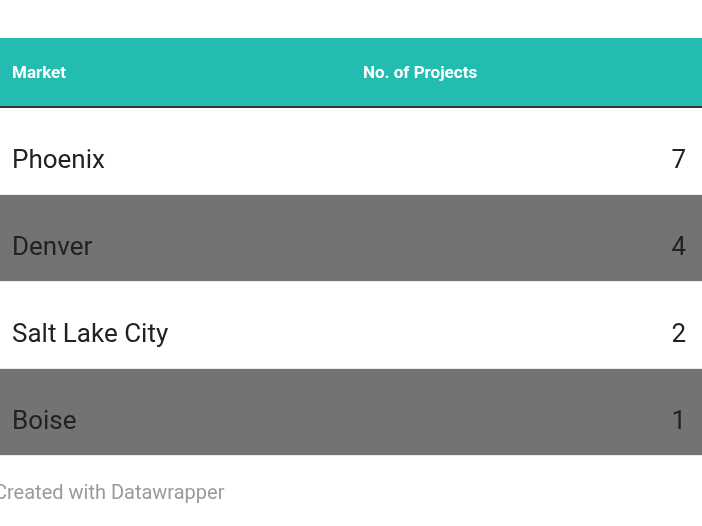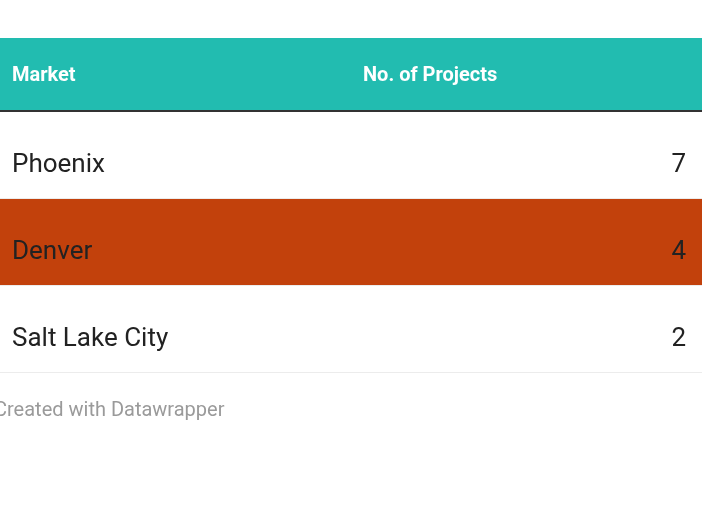--- a/index.html
+++ b/index.html
@@ -19,38 +19,38 @@
     width: 100%;
     border-collapse: collapse;
     table-layout: fixed;
   }
   thead tr {
     background: #22bcb0;
   }
   thead th {
     color: #ffffff;
     font-weight: 700;
-    font-size: 20px;
+    font-size: 17px;
     padding: 24px 16px 24px 12px;
     text-align: left;
     border-bottom: 2px solid #333;
   }
   thead th.num {
   }
   tbody td {
     font-size: 26px;
     padding: 36px 16px 20px 12px;
     color: #222;
     border-bottom: 1px solid #ececec;
   }
   tbody td.num {
     text-align: right;
   }
   tbody tr.even {
-    background: #c2410c;
+    background: #737373;
   }
   tbody tr.odd {
     background: #ffffff;
   }
   .credit {
     font-size: 20px;
     color: #9a9a9a;
     padding: 24px 0 0 0;
     margin-left: -6px;
   }
@@ -72,16 +72,20 @@
         <td class="num">7</td>
       </tr>
       <tr class="even">
         <td>Denver</td>
         <td class="num">4</td>
       </tr>
       <tr class="odd">
         <td>Salt Lake City</td>
         <td class="num">2</td>
       </tr>
+      <tr class="even">
+        <td>Boise</td>
+        <td class="num">1</td>
+      </tr>
     </tbody>
   </table>
   <div class="credit">Created with Datawrapper</div>
 </div>
 
 </body></html>

